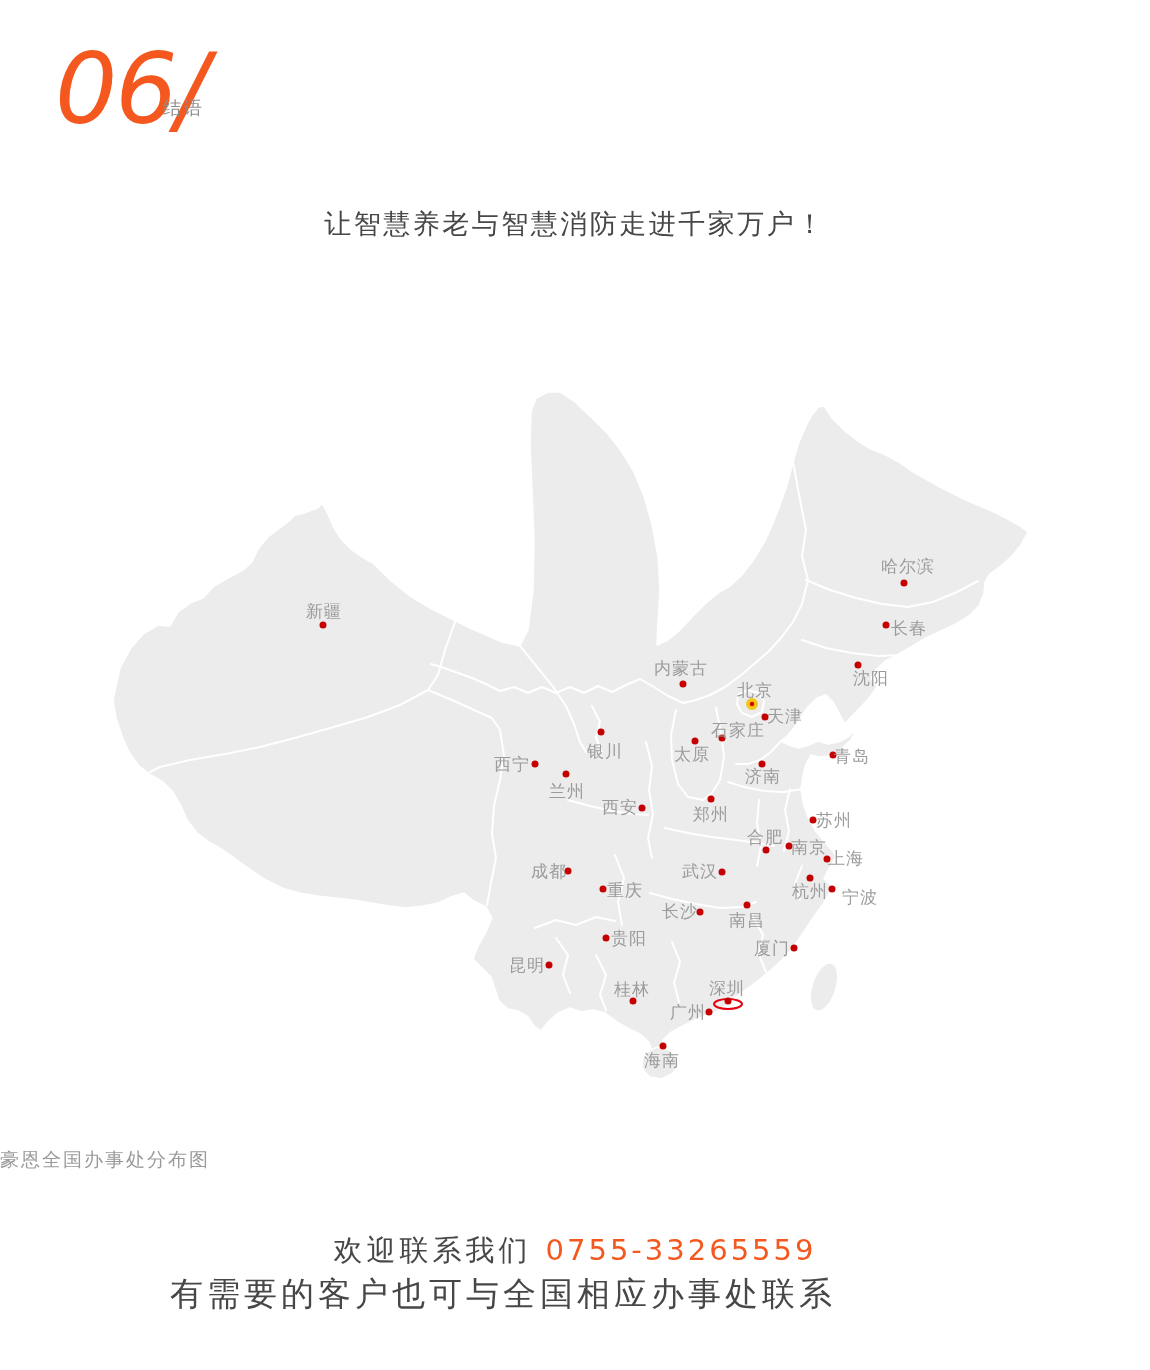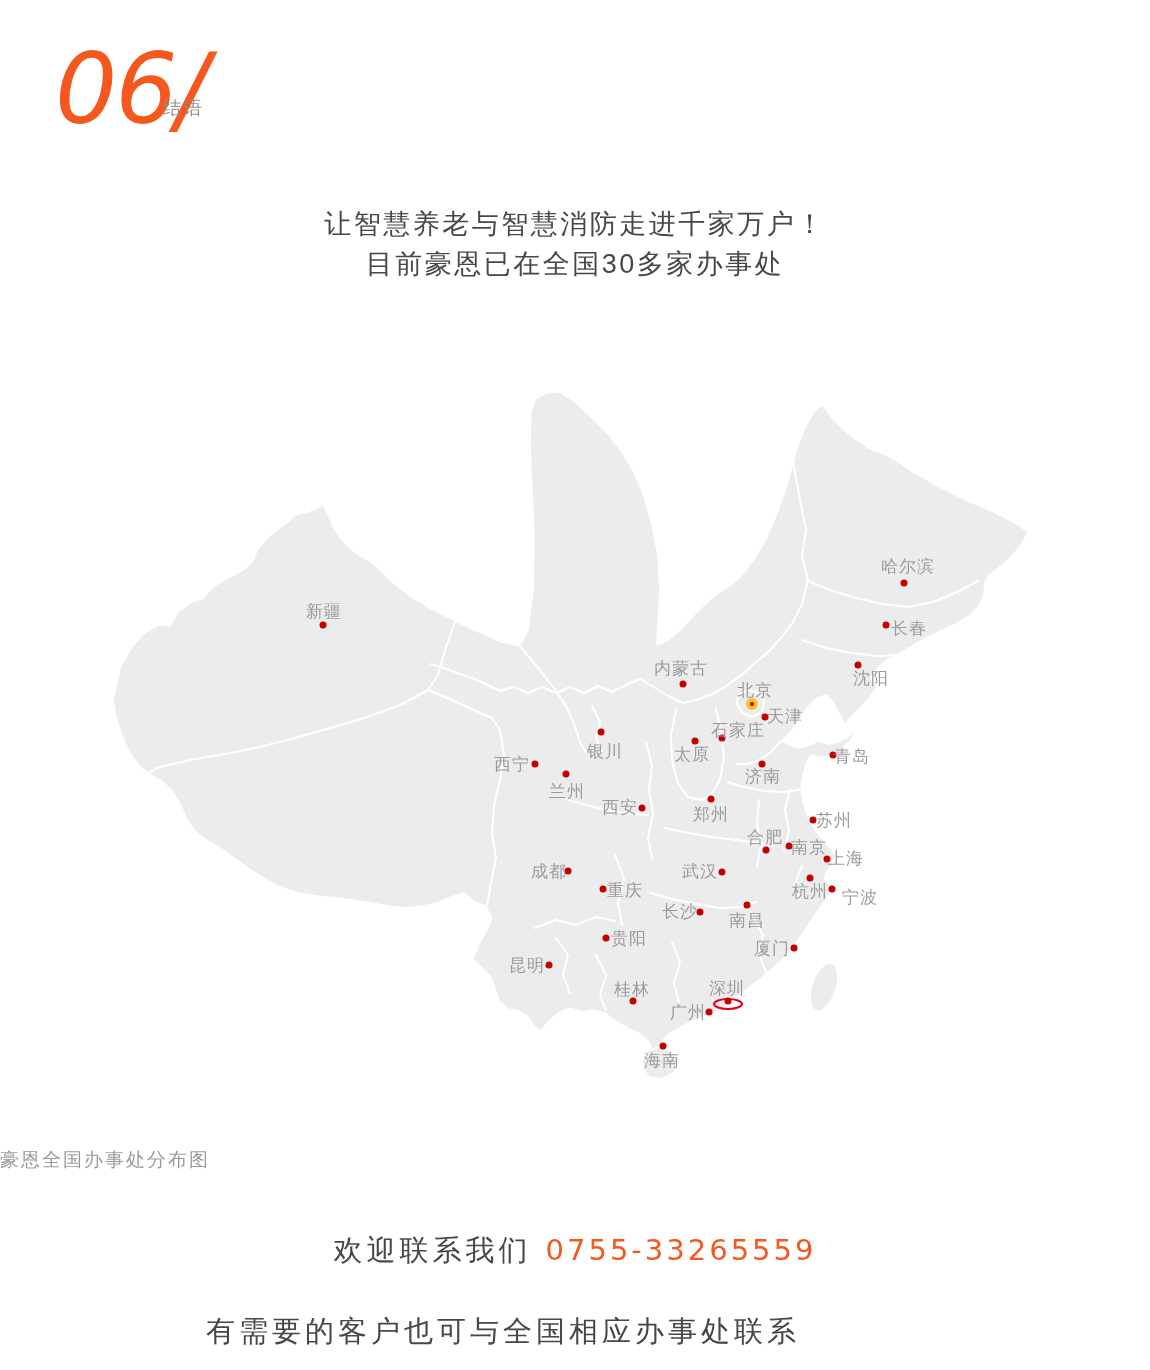--- a/index.html
+++ b/index.html
@@ -35,35 +35,34 @@
     font-family:"Liberation Sans","DejaVu Sans",sans-serif;}
   
   .caption{position:absolute;left:0;top:1147px;width:1150px;
     font-size:19px;letter-spacing:2px;color:#9a9a9a;}
   
   .footer1{position:absolute;left:0;top:1231px;width:1150px;text-align:center;
     font-size:29px;color:var(--ink);letter-spacing:4px;}
   .footer1 .phone{color:var(--accent);letter-spacing:3px;margin-left:14px;
     font-family:"DejaVu Sans","Liberation Sans",sans-serif;}
   .footer2{position:absolute;left:0;top:1272px;width:1006px;text-align:center;
-    font-size:29px;color:var(--ink);letter-spacing:4px;margin-top:40px;}
+    font-size:33px;color:var(--ink);letter-spacing:4px;}
 </style>
 </head>
 <body>
 
 <div class="page">
 
   <div class="sec-header">
     <span class="sec-num"><span>06</span><span>/</span></span>
     <span class="sec-label">结语</span>
   </div>
 
   <div class="intro">
     <div>让智慧养老与智慧消防走进千家万户！</div>
-    <div>目前豪恩已在全国30多家办事处</div>
   </div>
 
   <svg class="map" viewBox="0 0 1150 1370" aria-hidden="true">
 
     <path class="land" d="
       M113,700 L120,668 131,648 143,634 158,625 170,626 178,612 192,602 203,598 214,586
       228,578 243,570 252,562 258,549 268,537 277,530 288,522 295,515 304,513 312,510
       318,508 322,503 328,514 334,528 342,540 352,550 362,557 373,563
       390,580 410,596 430,608 450,618 470,628 486,635 502,642 520,646
       528,630 533,590 534,540 532,490 530,445 531,412 536,398 548,392 560,392

